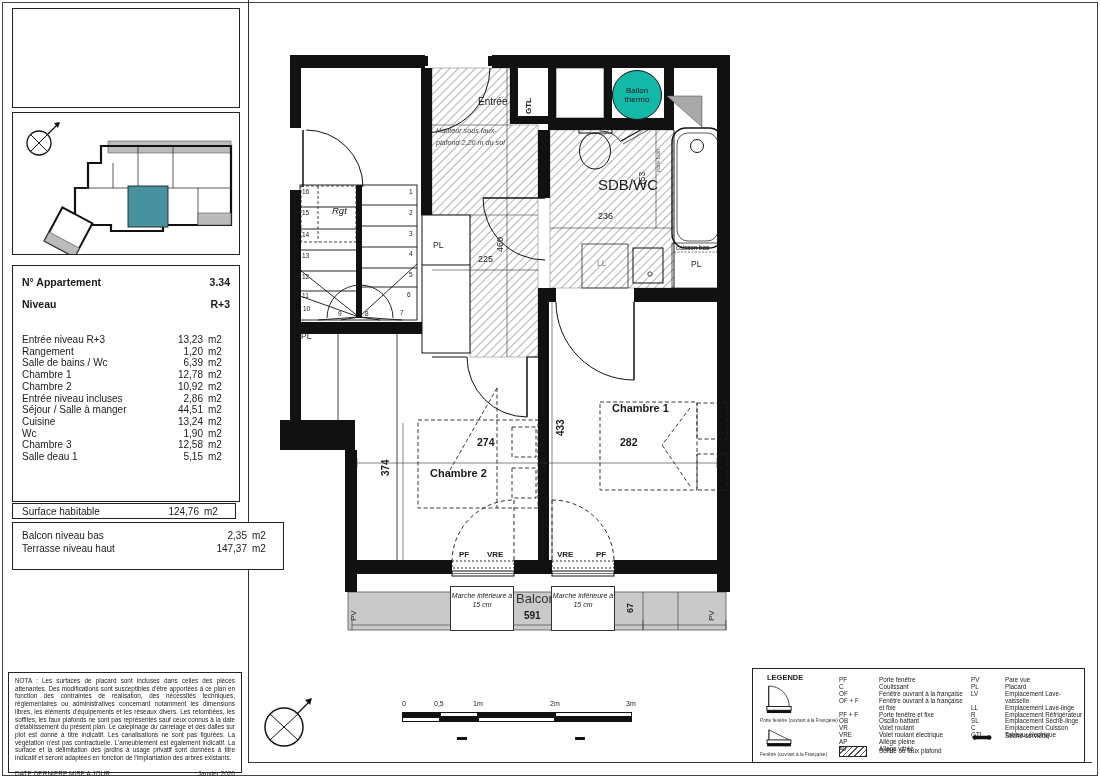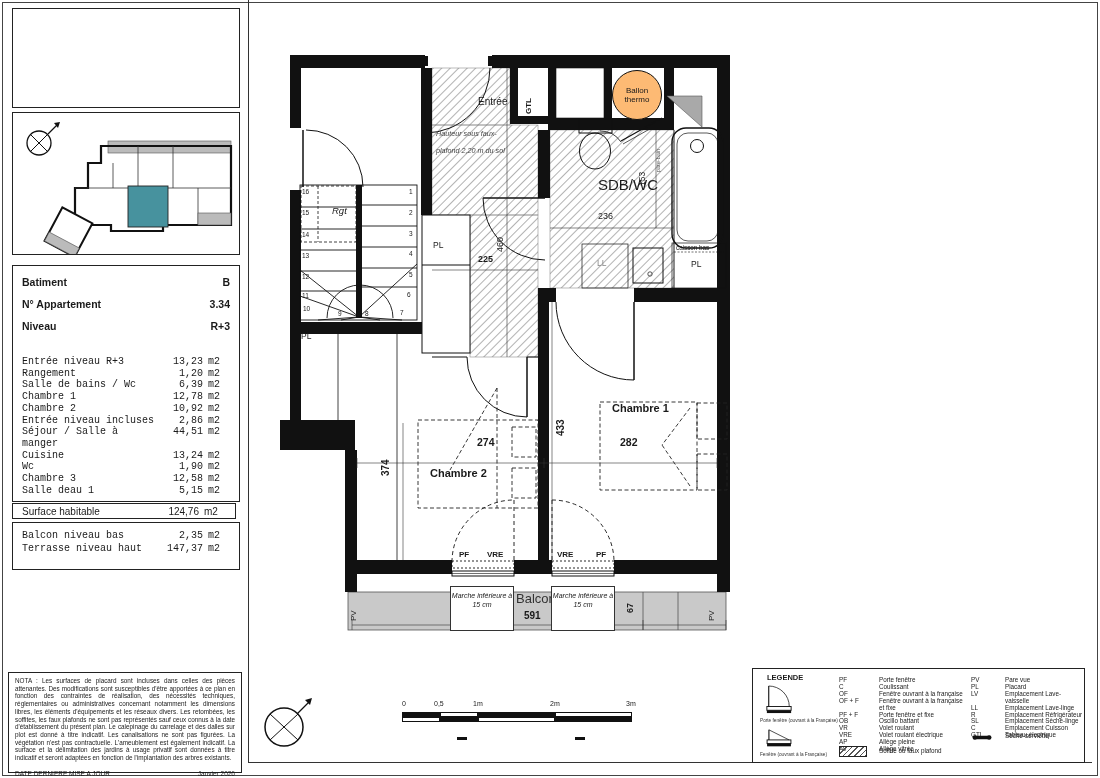--- a/index.html
+++ b/index.html
@@ -8,21 +8,21 @@
   .frame{position:absolute;left:2px;top:2px;width:1094px;height:772px;border:1px solid #444;}
   .vline{position:absolute;left:248px;top:0;width:1px;height:762px;background:#333;}
   .hline{position:absolute;left:248px;top:762px;width:844px;height:1px;background:#333;}
   .box{position:absolute;border:1px solid #222;background:#fff;box-sizing:border-box;}
   .b{font-weight:bold;}
   .i{font-style:italic;}
   .v{writing-mode:vertical-rl;transform:rotate(180deg);}
   
   .fields{padding:10px 9px 0 9px;}
   .frow{display:flex;justify-content:space-between;font-size:10.5px;font-weight:bold;height:22px;}
-  .rlist{padding:0 9px;font-family:Liberation Mono, monospace;}
+  .rlist{padding:0 9px;}
   .rrow{display:flex;font-size:10px;line-height:11.7px;}
   .rrow .nm{flex:1;}
   .rrow .ar{width:44px;text-align:right;}
   .rrow .un{width:22px;text-align:left;padding-left:5px;}
   .surface{display:flex;align-items:center;font-size:10px;padding:0 9px;}
   .surface .nm{flex:1;} .surface .ar{width:44px;text-align:right;} .surface .un{width:22px;padding-left:5px;}
   
   .nota{font-size:6.35px;line-height:7.7px;text-align:justify;padding:4px 6px;color:#222;}
   .daterow{display:flex;justify-content:space-between;font-size:6.5px;padding:0 6px;margin-top:4px;}
   
@@ -32,21 +32,21 @@
   .lrow .code{width:40px;}
   .lrow .desc{flex:1;}
   .hatchbox{width:26px;height:9px;border:1px solid #222;background:repeating-linear-gradient(135deg,#555 0 1px,transparent 1px 4px);}
   .scale-lbl{position:absolute;top:0;font-size:7px;}
   .seg{box-sizing:border-box;border:0.75px solid #111;height:5px;float:left;}
   .tickdash{position:absolute;width:10px;height:3px;background:#111;}
   
   .pl-lbl{position:absolute;white-space:nowrap;}
   .marche{position:absolute;width:64px;height:45px;background:#fff;border:1px solid #333;box-sizing:border-box;
           font-size:7px;font-style:italic;text-align:center;line-height:8.5px;padding-top:5px;}
-  .ballon{position:absolute;width:50px;height:50px;border:1.2px solid #111;border-radius:50%;background:#fdba74;
+  .ballon{position:absolute;width:50px;height:50px;border:1.2px solid #111;border-radius:50%;background:#14b8a6;
           display:flex;align-items:center;text-align:center;font-size:8px;line-height:9px;box-sizing:border-box;}
   .snum{position:absolute;font-size:6.5px;}
 </style>
 </head>
 <body>
 
 <div class="sheet">
   <div class="frame"></div>
   <div class="vline"></div>
   <div class="hline"></div>
@@ -79,24 +79,20 @@
           <rect x="38" y="100" width="34" height="38" fill="#fff" stroke="#111" stroke-width="2"></rect>
           <rect x="38" y="128" width="34" height="10" fill="#bbb" stroke="#555" stroke-width="0.6"></rect>
         </g>
       </g>
     </svg>
   </div>
 
   <div class="box" style="left:12px;top:265px;width:228px;height:237px;border-width:1.5px;">
     <div class="fields">
         <div class="frow">
-        <span>Batiment</span>
-        <span>B</span>
-      </div>
-        <div class="frow">
         <span>N° Appartement</span>
         <span>3.34</span>
       </div>
         <div class="frow">
         <span>Niveau</span>
         <span>R+3</span>
       </div>
       </div>
     <div class="rlist" style="margin-top:14px;">
         <div class="rrow">
@@ -156,21 +152,21 @@
       </div>
       </div>
   </div>
 
   <div class="box surface" style="left:12px;top:503px;width:224px;height:16px;border-width:1.5px;">
     <span class="nm">Surface habitable</span>
     <span class="ar">124,76</span>
     <span class="un">m2</span>
   </div>
 
-  <div class="box" style="left:12px;top:522px;width:228px;height:48px;border-width:1.5px;">
+  <div class="box" style="left:12px;top:522px;width:272px;height:48px;border-width:1.5px;">
     <div class="rlist" style="margin-top:6px;">
         <div class="rrow" style="line-height:13px;">
         <span class="nm">Balcon niveau bas</span>
         <span class="ar">2,35</span>
         <span class="un">m2</span>
       </div>
         <div class="rrow" style="line-height:13px;">
         <span class="nm">Terrasse niveau haut</span>
         <span class="ar">147,37</span>
         <span class="un">m2</span>
@@ -370,23 +366,23 @@
     <div class="pl-lbl" style="left:516px;top:591px;font-size:13px;color:#333;">Balcon</div>
     <div class="pl-lbl" style="left:332px;top:205px;font-size:9.5px;font-style:italic;">Rgt</div>
     <div class="pl-lbl" style="left:433px;top:240px;font-size:8.5px;">PL</div>
     <div class="pl-lbl" style="left:301px;top:331px;font-size:8.5px;">PL</div>
     <div class="pl-lbl" style="left:691px;top:259px;font-size:8.5px;">PL</div>
     <div class="pl-lbl" style="left:597px;top:258px;font-size:8.5px;color:#888;">LL</div>
     <div class="pl-lbl" style="left:676px;top:244px;font-size:6.3px;">caisson bas</div>
     <div class="pl-lbl v" style="left:655px;top:132px;height:40px;font-size:5.5px;color:#555;">pare-bain</div>
     <div class="pl-lbl v" style="left:349px;top:599px;height:22px;font-size:8px;">PV</div>
     <div class="pl-lbl v" style="left:707px;top:599px;height:22px;font-size:8px;">PV</div>
-    <div class="pl-lbl i" style="left:436px;top:125px;width:76px;font-size:7.2px;line-height:17px;color:#444;white-space:normal;">Hauteur sous faux-plafond 2,20 m du sol</div>
-
-    <div class="pl-lbl" style="left:478px;top:254px;font-size:9px;font-weight:bold;">225</div>
+    <div class="pl-lbl i" style="left:436px;top:125px;width:76px;font-size:7.2px;line-height:12px;color:#444;white-space:normal;">Hauteur sous faux-plafond 2,20 m du sol</div>
+
+    <div class="pl-lbl" style="left:478px;top:254px;font-size:9px;">225</div>
     <div class="pl-lbl v" style="left:495px;top:224px;height:28px;font-size:9px;">460</div>
     <div class="pl-lbl" style="left:598px;top:211px;font-size:9px;">236</div>
     <div class="pl-lbl v" style="left:637px;top:162px;height:24px;font-size:8.5px;">153</div>
     <div class="pl-lbl b" style="left:477px;top:436px;font-size:10.5px;">274</div>
     <div class="pl-lbl b" style="left:620px;top:436px;font-size:10.5px;">282</div>
     <div class="pl-lbl v b" style="left:380px;top:446px;height:30px;font-size:10px;">374</div>
     <div class="pl-lbl v b" style="left:555px;top:406px;height:30px;font-size:10px;">433</div>
     <div class="pl-lbl b" style="left:524px;top:610px;font-size:10px;">591</div>
     <div class="pl-lbl v b" style="left:625px;top:591px;height:22px;font-size:9px;">67</div>
 

